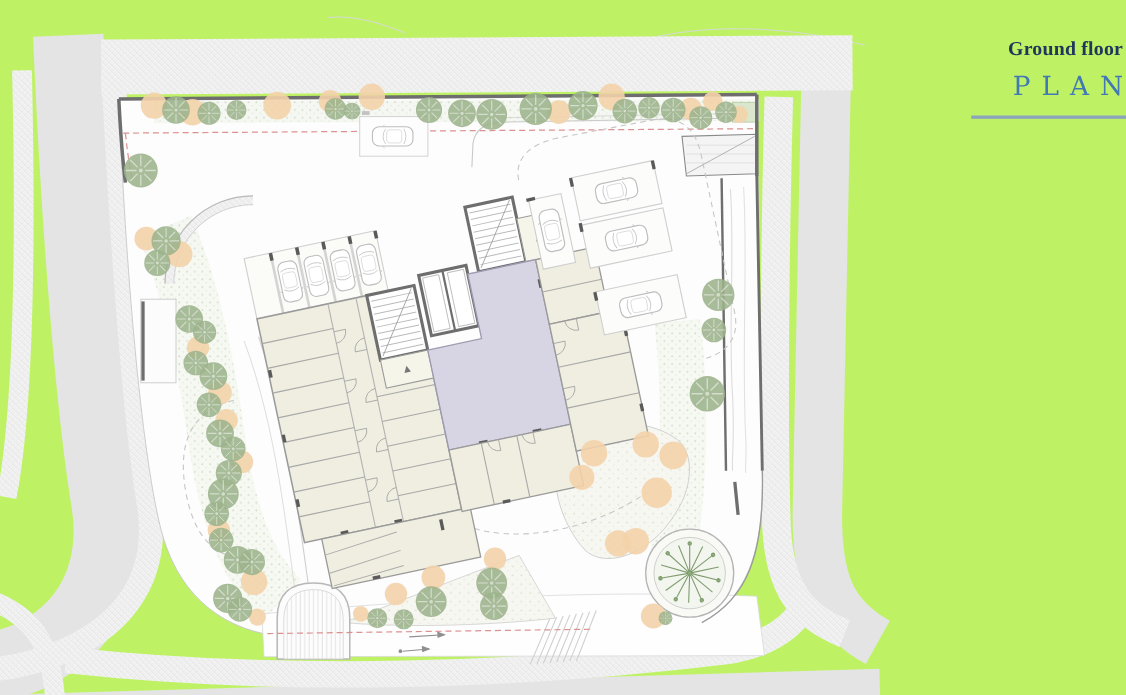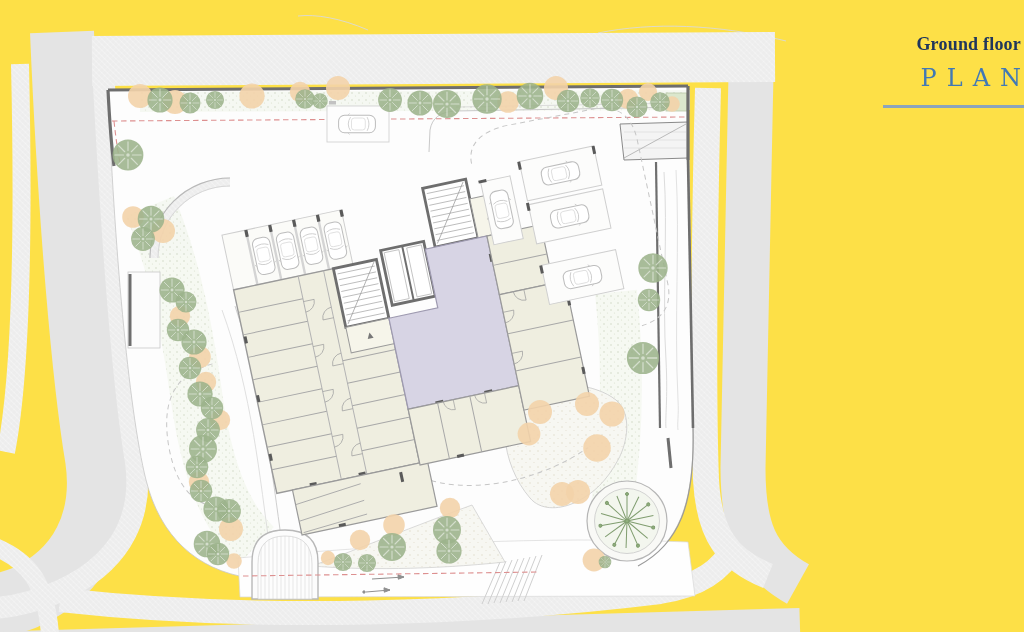--- a/index.html
+++ b/index.html
@@ -1,16 +1,16 @@
 <!DOCTYPE html>
 <html style="--road: #e4e4e4; --wall: #6e6e6e; --tree: #9cb38b; --shrub: #f3d3aa; --cream: #efeee0; --lavender: #d7d4e4; --planting_bed: #dbe7cd; --setback_red: #dd9090; --title_navy: #20375c; --title_blue: #4279b5; --rule_blue: #8ba4bc;"><head>
 <meta charset="utf-8">
 <style>
   html,body{margin:0;padding:0;background:#fff;}
-  .stage{position:relative;width:1024px;height:632px;background:#fde047;overflow:hidden;
+  .stage{position:relative;width:1024px;height:632px;background:#bef264;overflow:hidden;
          font-family:"Liberation Sans",sans-serif;}
   .stage svg{position:absolute;left:0;top:0;}
   .titleblock{position:absolute;top:34px;right:0;text-align:right;padding-right:3px;}
   .floor-label{font-family:"Liberation Serif",serif;font-weight:700;font-size:18px;
                color:var(--title_navy,#20375c);letter-spacing:.2px;}
   .plan-label{font-family:"DejaVu Serif",serif;font-weight:400;font-size:24px;
               color:var(--title_blue,#4279b5);letter-spacing:10px;margin-right:-10px;margin-top:9px;}
   .title-rule{width:141px;height:3px;background:var(--rule_blue,#8ba4bc);
               margin-top:13px;margin-left:auto;margin-right:-3px;}
 </style>

